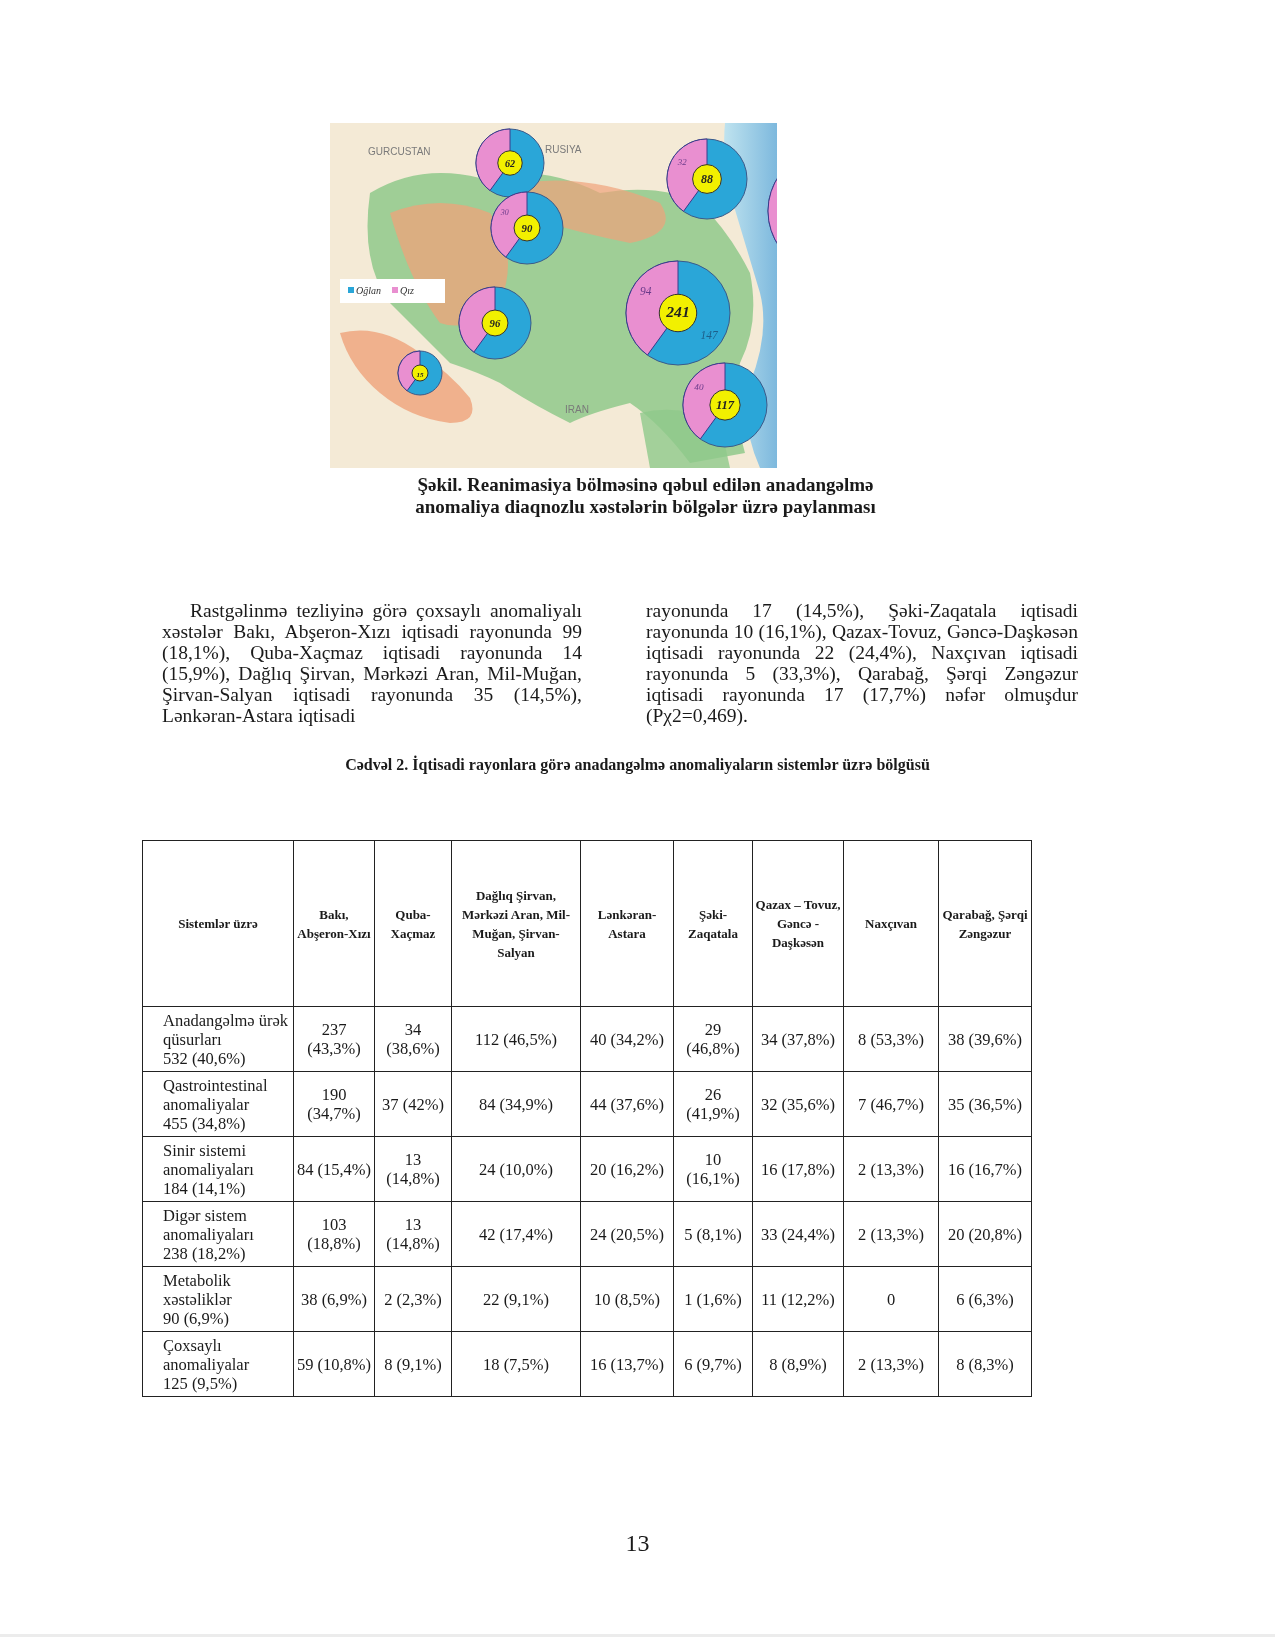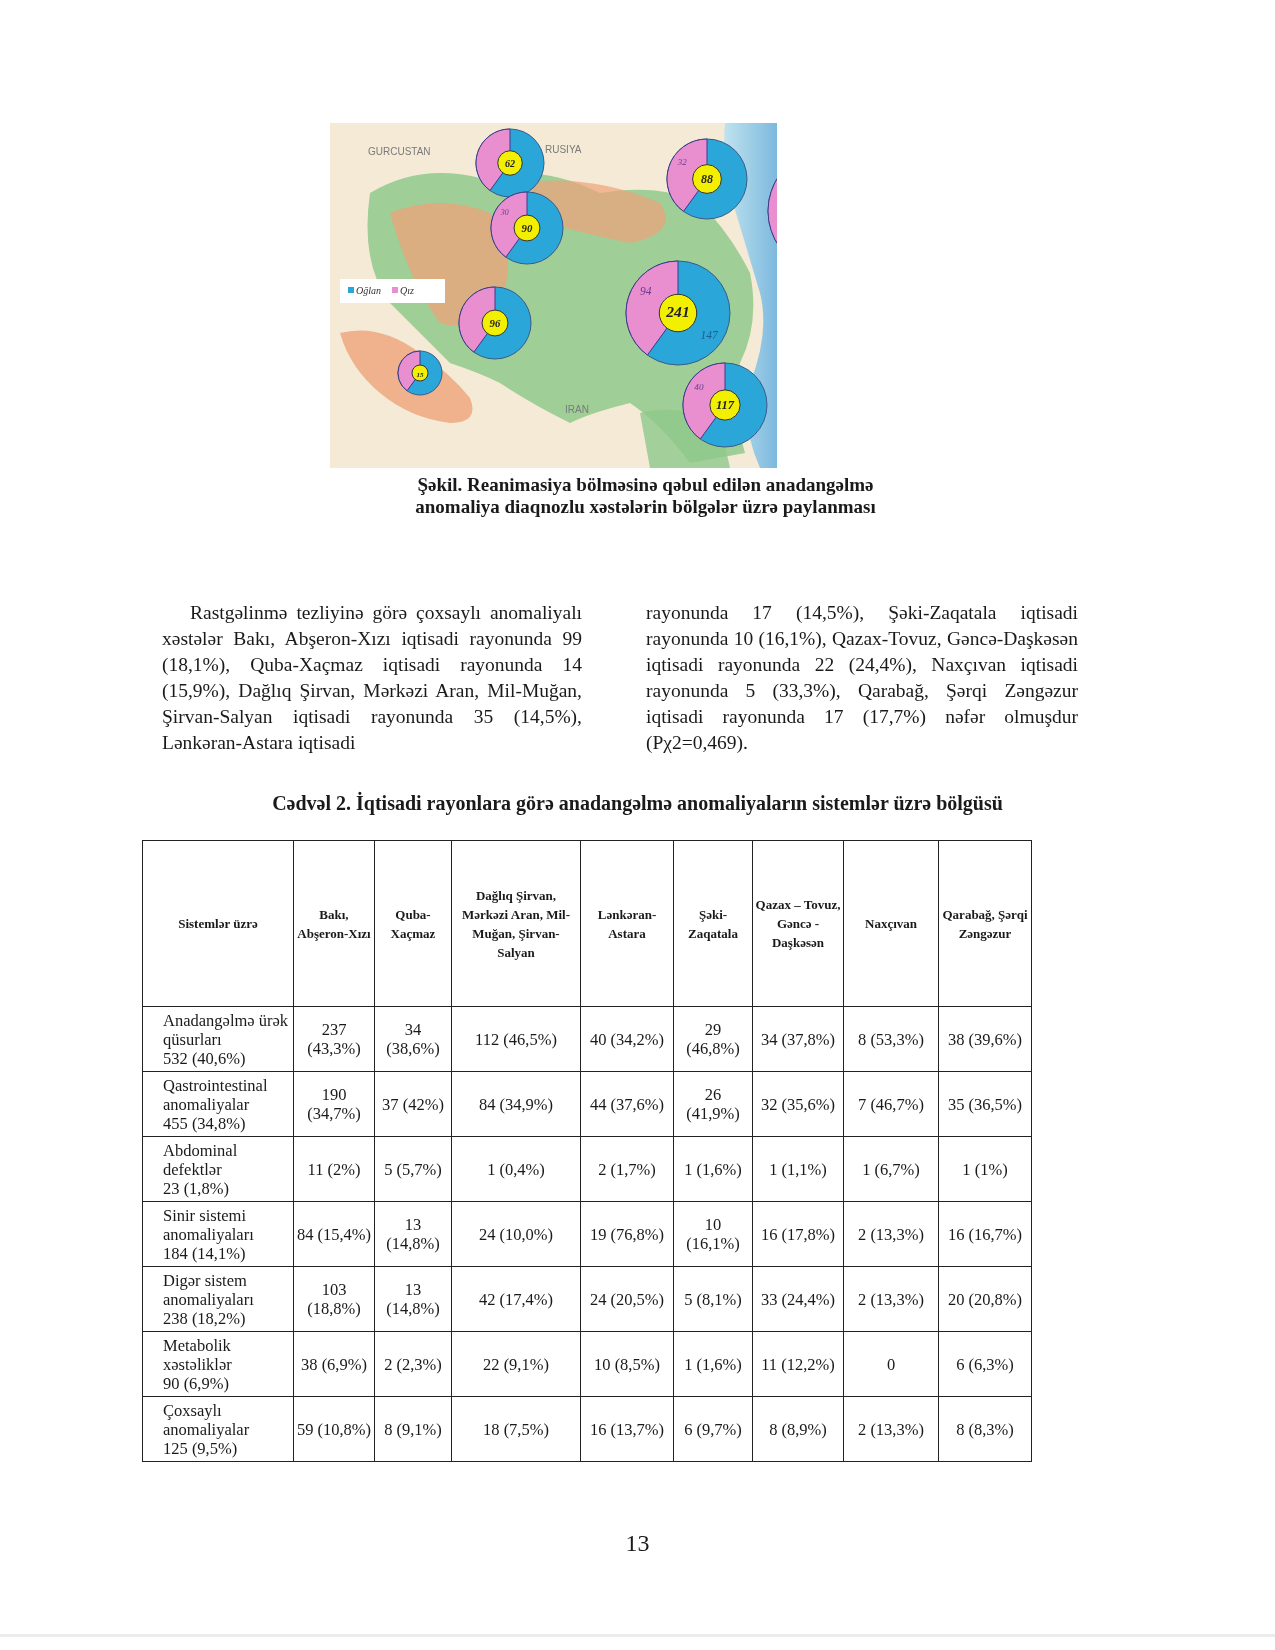--- a/index.html
+++ b/index.html
@@ -3,27 +3,27 @@
 <meta charset="utf-8">
 <style>
   html, body { margin: 0; padding: 0; background: #ffffff; }
   body { width: 1275px; height: 1650px; position: relative; font-family: "Liberation Serif", serif; color: #1a1a1a; overflow: hidden; }
 
   .figure { position: absolute; left: 330px; top: 123px; width: 447px; height: 345px; overflow: hidden; }
   .figure svg { display: block; }
 
   .caption { position: absolute; left: 8px; width: 1275px; top: 474px; text-align: center; font-weight: bold; font-size: 19px; line-height: 22px; }
 
-  .col { position: absolute; top: 600px; font-size: 19.5px; line-height: 26px; text-align: justify; }
+  .col { position: absolute; top: 600px; font-size: 19.5px; line-height: 21px; text-align: justify; }
   .col-left { left: 162px; width: 420px; }
   .col-right { left: 646px; width: 432px; }
   .col p { margin: 0; }
   .indent { text-indent: 28px; }
 
-  .table-title { position: absolute; left: 0; width: 1275px; top: 792px; text-align: center; font-weight: bold; font-size: 20px; }
+  .table-title { position: absolute; left: 0; width: 1275px; top: 756px; text-align: center; font-weight: bold; font-size: 16px; }
 
   table.data { position: absolute; left: 142px; top: 840px; border-collapse: collapse; font-size: 16.5px; line-height: 19px; }
   table.data th, table.data td { border: 1.5px solid #222; text-align: center; vertical-align: middle; padding: 0 2px; }
   table.data th { font-weight: bold; font-size: 13px; height: 165px; }
   table.data td.rowhead { text-align: left; padding-left: 20px; }
   table.data tr.body-row td { height: 64px; }
 
   .page-number { position: absolute; left: 0; width: 1275px; top: 1530px; text-align: center; font-size: 24px; }
   .bottom-edge { position: absolute; left: 0; right: 0; top: 1634px; height: 3px; background: #ececec; }
 </style>
@@ -173,41 +173,27 @@
         <td>37 (42%)</td>
         <td>84 (34,9%)</td>
         <td>44 (37,6%)</td>
         <td>26 (41,9%)</td>
         <td>32 (35,6%)</td>
         <td>7 (46,7%)</td>
         <td>35 (36,5%)</td>
       </tr>
       <tr class="body-row">
         <td class="rowhead">
-          <div>Abdominal defektlər</div>
-          <div>23 (1,8%)</div>
-        </td>
-        <td>11 (2%)</td>
-        <td>5 (5,7%)</td>
-        <td>1 (0,4%)</td>
-        <td>2 (1,7%)</td>
-        <td>1 (1,6%)</td>
-        <td>1 (1,1%)</td>
-        <td>1 (6,7%)</td>
-        <td>1 (1%)</td>
-      </tr>
-      <tr class="body-row">
-        <td class="rowhead">
           <div>Sinir sistemi anomaliyaları</div>
           <div>184 (14,1%)</div>
         </td>
         <td>84 (15,4%)</td>
         <td>13 (14,8%)</td>
         <td>24 (10,0%)</td>
-        <td>19 (76,8%)</td>
+        <td>20 (16,2%)</td>
         <td>10 (16,1%)</td>
         <td>16 (17,8%)</td>
         <td>2 (13,3%)</td>
         <td>16 (16,7%)</td>
       </tr>
       <tr class="body-row">
         <td class="rowhead">
           <div>Digər sistem anomaliyaları</div>
           <div>238 (18,2%)</div>
         </td>

